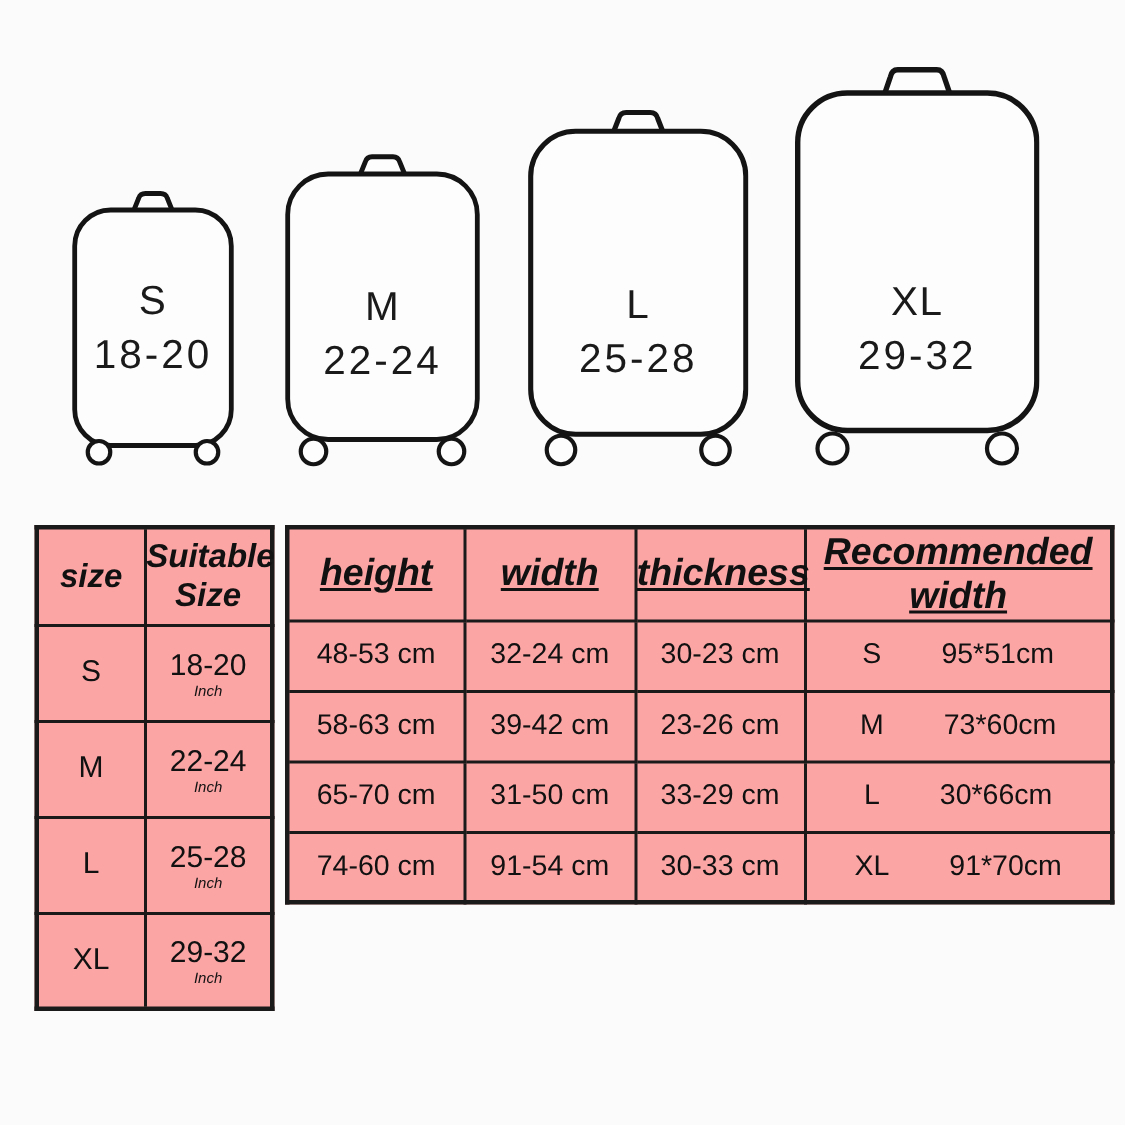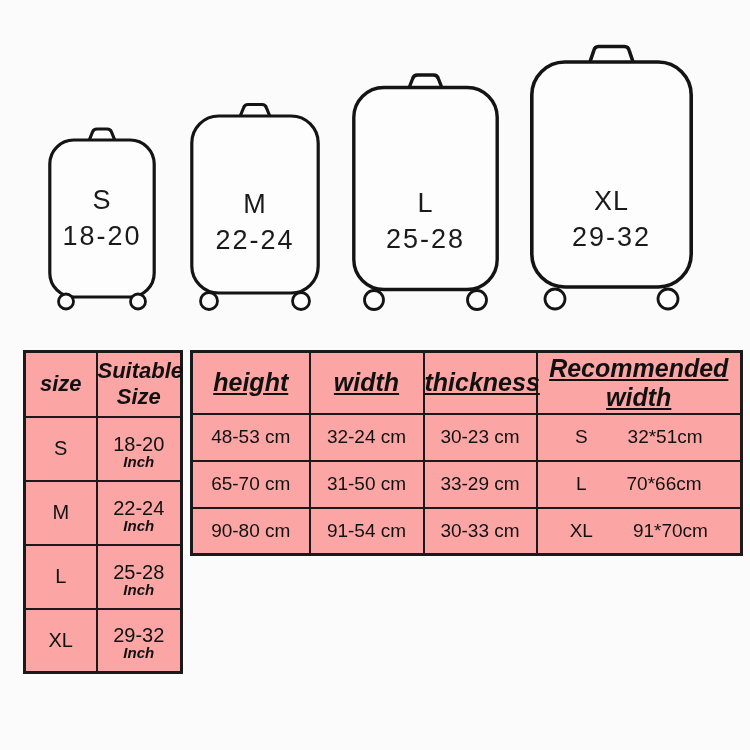--- a/index.html
+++ b/index.html
@@ -27,21 +27,21 @@
   table{border-width:3px;}
   th{font-style:italic;font-weight:bold;}
   td{font-weight:normal;}
   th,td{text-align:center;vertical-align:middle;padding:0;color:#111;}
 
   .size-table{left:23px;top:350px;width:157px;}
   .size-table th{font-size:22px;line-height:26px;}
   .size-table td{font-size:20px;}
   .size-table tr.hdr{height:65px;}
   .size-table tr.row{height:64px;}
-  .inch{display:block;font-size:15px;font-style:italic;font-weight:bold;line-height:14px;}
+  .inch{display:block;font-size:10px;font-style:italic;font-weight:normal;line-height:14px;}
   .rangeline{display:block;line-height:22px;margin-top:4px;}
 
   .dim-table{left:190px;top:350px;width:550px;}
   .dim-table th{font-size:25px;text-decoration:underline;}
   .dim-table td{font-size:19px;}
   .dim-table tr.hdr{height:62px;}
   .dim-table tr.row{height:47px;}
   .rec-cell-inner{display:flex;justify-content:center;align-items:center;gap:40px;}
 </style>
 </head>
@@ -156,37 +156,48 @@
       <th>thickness</th>
       <th>Recommended width</th>
     </tr>
     <tr class="row">
       <td>48-53 cm</td>
       <td>32-24 cm</td>
       <td>30-23 cm</td>
       <td>
         <div class="rec-cell-inner">
           <span>S</span>
-          <span>32*51cm</span>
+          <span>95*51cm</span>
+        </div>
+      </td>
+    </tr>
+    <tr class="row">
+      <td>58-63 cm</td>
+      <td>39-42 cm</td>
+      <td>23-26 cm</td>
+      <td>
+        <div class="rec-cell-inner">
+          <span>M</span>
+          <span>73*60cm</span>
         </div>
       </td>
     </tr>
     <tr class="row">
       <td>65-70 cm</td>
       <td>31-50 cm</td>
       <td>33-29 cm</td>
       <td>
         <div class="rec-cell-inner">
           <span>L</span>
-          <span>70*66cm</span>
-        </div>
-      </td>
-    </tr>
-    <tr class="row">
-      <td>90-80 cm</td>
+          <span>30*66cm</span>
+        </div>
+      </td>
+    </tr>
+    <tr class="row">
+      <td>74-60 cm</td>
       <td>91-54 cm</td>
       <td>30-33 cm</td>
       <td>
         <div class="rec-cell-inner">
           <span>XL</span>
           <span>91*70cm</span>
         </div>
       </td>
     </tr>
   </tbody>

